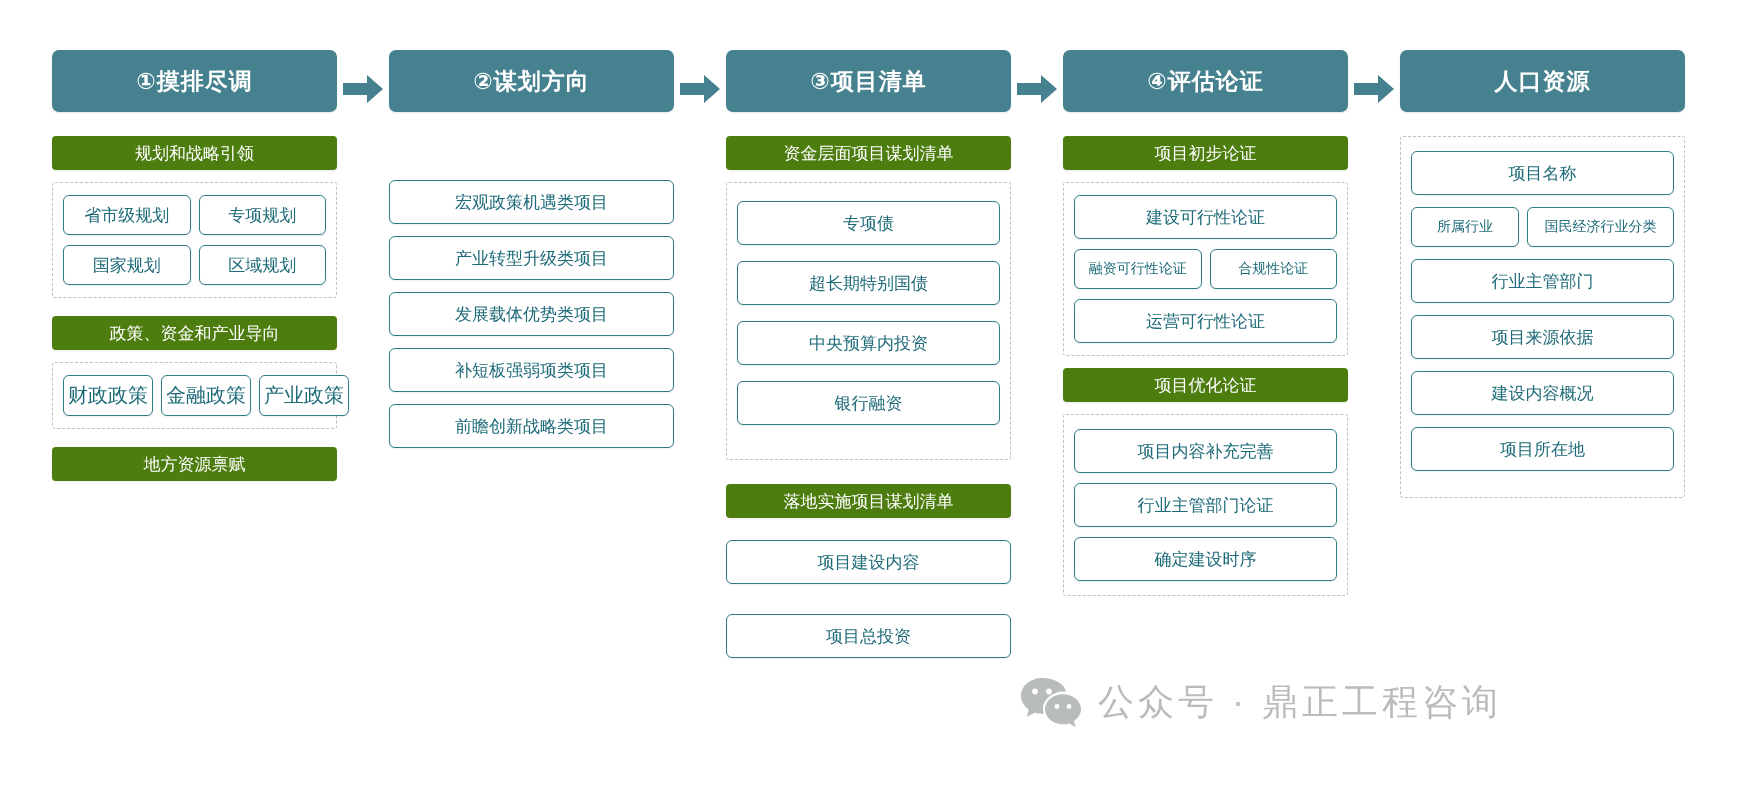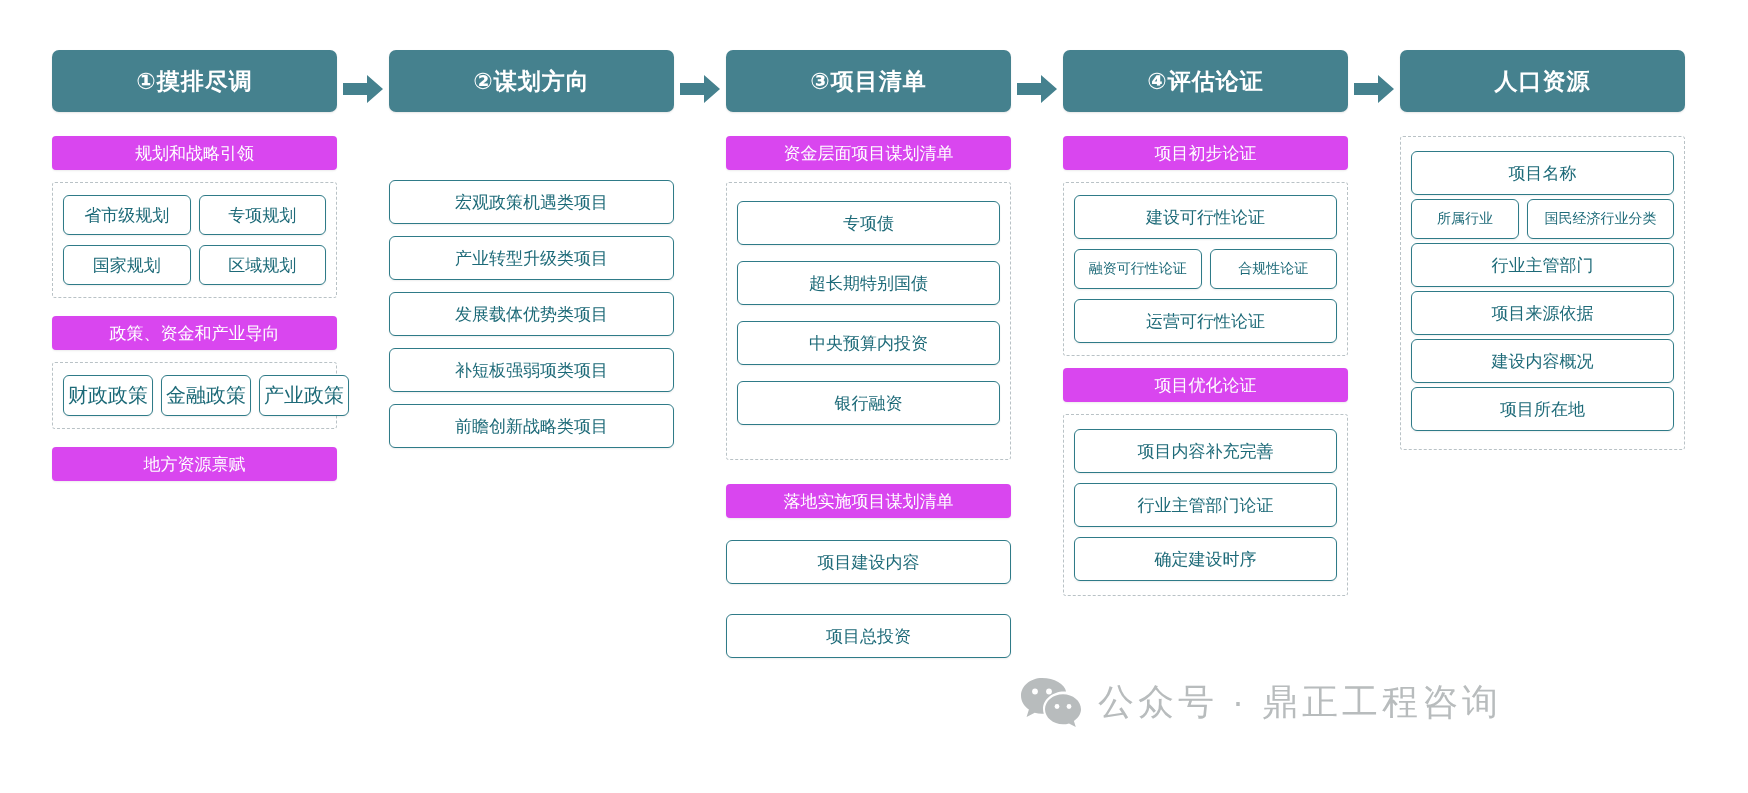--- a/index.html
+++ b/index.html
@@ -60,21 +60,21 @@
 
   
   .arrow{
     width:40px;height:32px;
     display:block;
   }
   .arrow svg{display:block}
 
   
   .sub-head{
-    background:#d946ef;
+    background:#4d7c0f;
     color:#fff;
     font-size:17px;
     border-radius:4px;
     height:34px;
     display:flex;
     align-items:center;
     justify-content:center;
     margin-bottom:12px;
     box-shadow:0 1px 2px rgba(0,0,0,.08);
   }
@@ -118,21 +118,21 @@
     box-shadow:0 1px 2px rgba(0,0,0,.07);
     white-space:nowrap;
   }
   .item.tall{min-height:44px;}
   .item.sm{font-size:20px;}
   .item.xs{font-size:14px;}
 
   
   .col2 .row{margin-bottom:12px;}
   .col3 .row{margin-bottom:16px;}
-  .col5 .row{margin-bottom:4px;}
+  .col5 .row{margin-bottom:12px;}
 
   
   .watermark{
     position:absolute;
     left:1020px;
     top:676px;
     display:flex;
     align-items:center;
     gap:16px;
     color:#b8bcbd;

